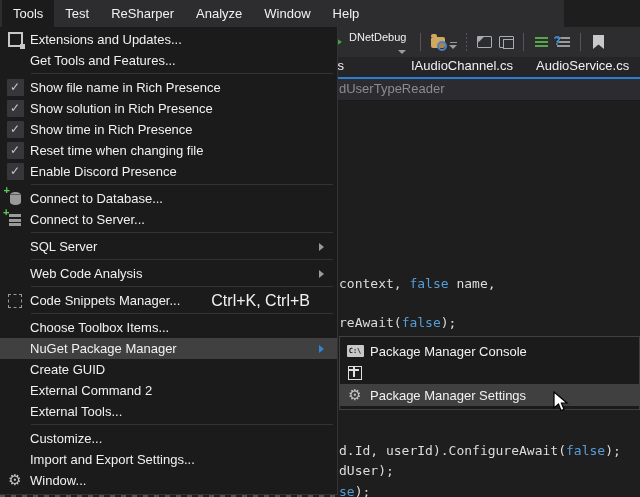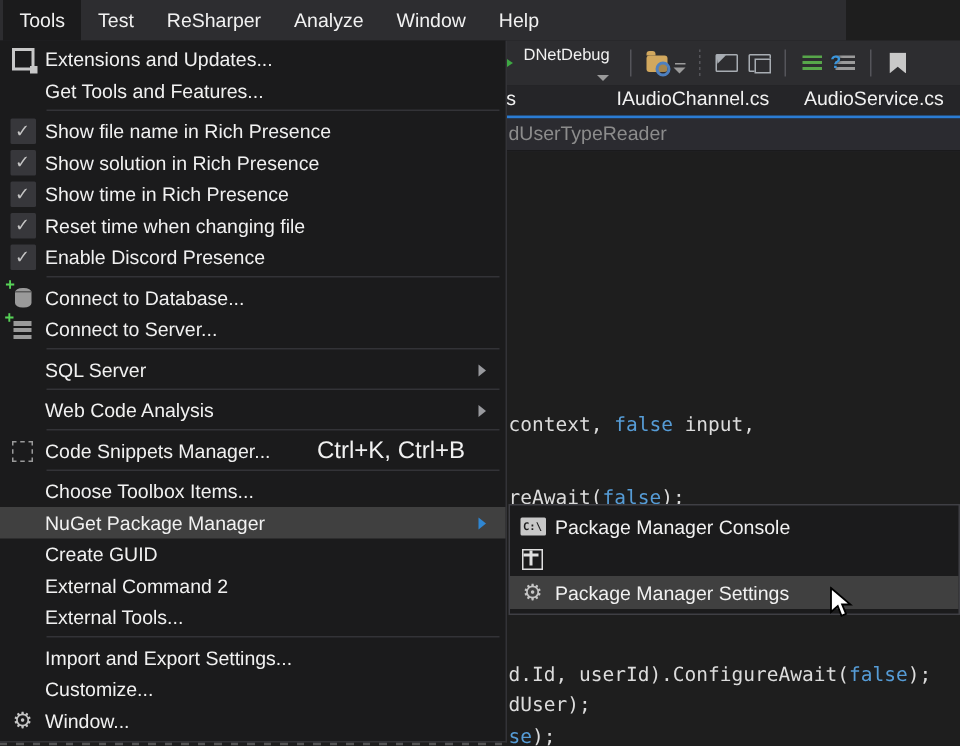--- a/index.html
+++ b/index.html
@@ -105,22 +105,22 @@
 
   
   .cursor{position:absolute;left:553px;top:391px;z-index:10;}
 </style>
 </head>
 <body>
 
 <div class="screen">
 
   <div class="editor">
-      <div class="code-line" style="top: 176px; left: 339px;"><span class="tk-plain">context, </span><span class="tk-kw">false</span><span class="tk-plain"> input,</span></div>
-      <div class="code-line" style="top: 225px; left: 339px;"><span class="tk-plain">reAwait(</span><span class="tk-kw">false</span><span class="tk-plain">);</span></div>
+      <div class="code-line" style="top: 176px; left: 339px;"><span class="tk-plain">context, </span><span class="tk-kw">false</span><span class="tk-plain"> name,</span></div>
+      <div class="code-line" style="top: 215px; left: 339px;"><span class="tk-plain">reAwait(</span><span class="tk-kw">false</span><span class="tk-plain">);</span></div>
       <div class="code-line" style="top: 343px; left: 339px;"><span class="tk-plain">d.Id, userId).ConfigureAwait(</span><span class="tk-kw">false</span><span class="tk-plain">);</span></div>
       <div class="code-line" style="top: 363px; left: 339px;"><span class="tk-plain">dUser);</span></div>
       <div class="code-line" style="top: 384px; left: 339px;"><span class="tk-kwu">se</span><span class="tk-plain">);</span></div>
     </div>
 
   <div class="toolbar">
     <span class="tb-start"></span>
     <span class="tb-play"></span>
     <span class="tb-config">
       <span>DNetDebug</span>
@@ -277,25 +277,25 @@
         <span class="icon-cell"></span>
         <span class="menu-label">External Command 2</span>
       </div>
       <div class="menu-row">
         <span class="icon-cell"></span>
         <span class="menu-label">External Tools...</span>
       </div>
       <div class="menu-sep"></div>
       <div class="menu-row">
         <span class="icon-cell"></span>
+        <span class="menu-label">Customize...</span>
+      </div>
+      <div class="menu-row">
+        <span class="icon-cell"></span>
         <span class="menu-label">Import and Export Settings...</span>
-      </div>
-      <div class="menu-row">
-        <span class="icon-cell"></span>
-        <span class="menu-label">Customize...</span>
       </div>
       <div class="menu-row">
         <span class="icon-cell">
           <span class="ico-gear">⚙</span>
         </span>
         <span class="menu-label">Window...</span>
       </div>
     </div>
 
   <div class="submenu" id="nuget-submenu">

